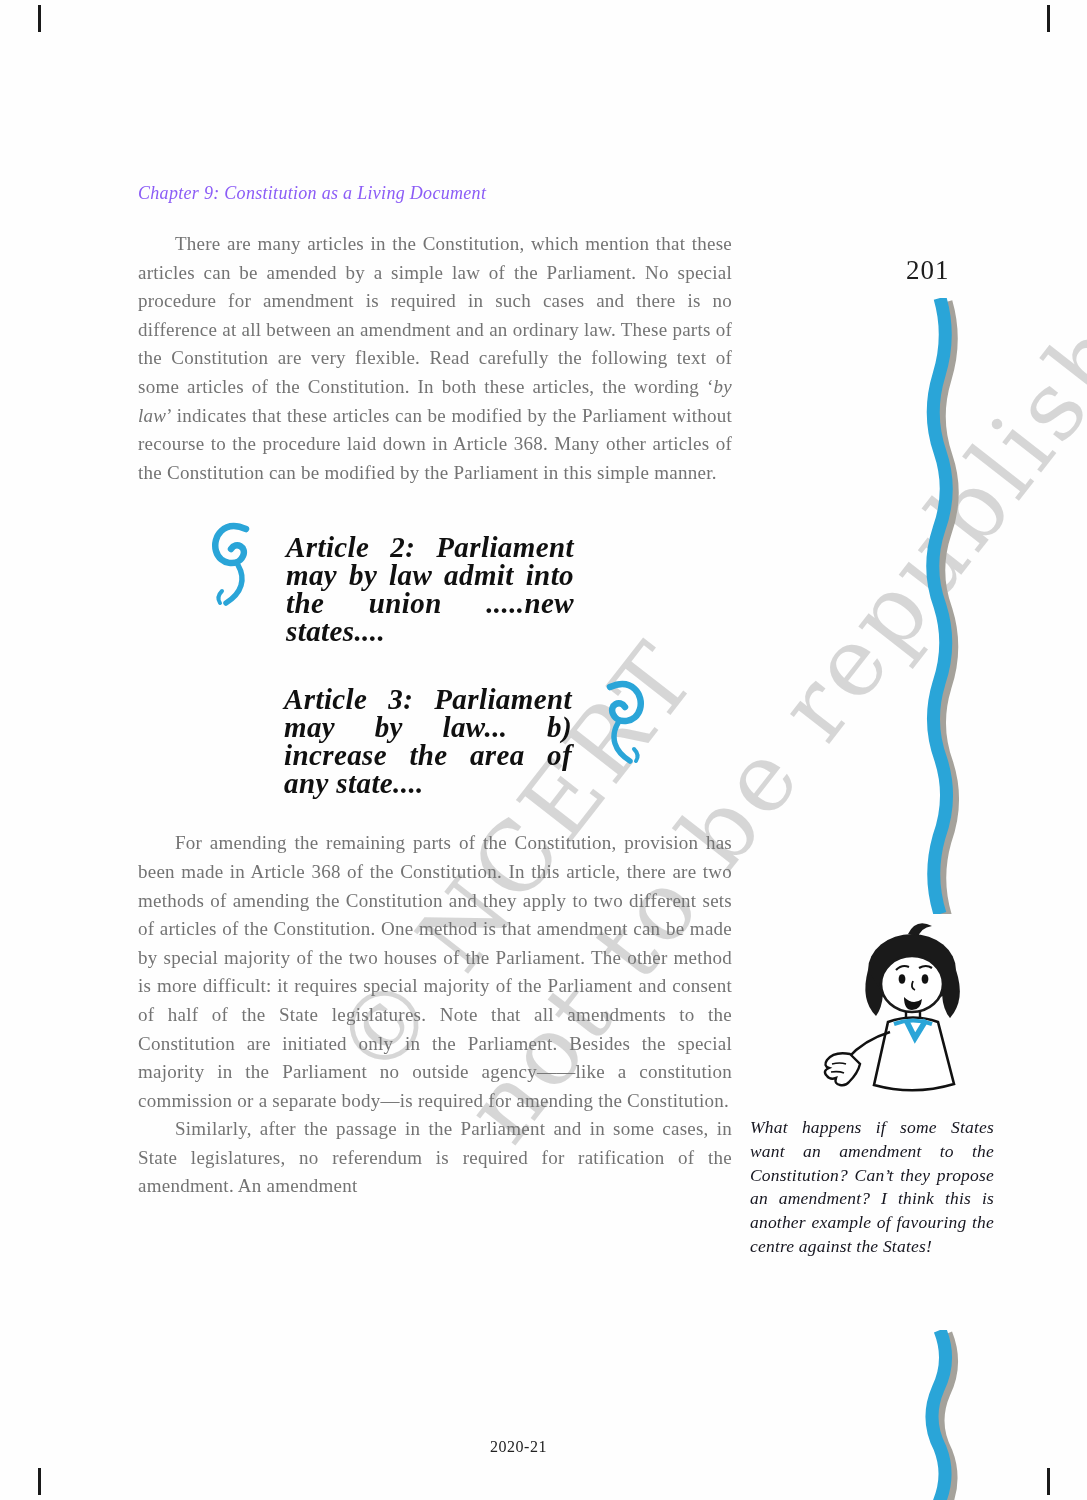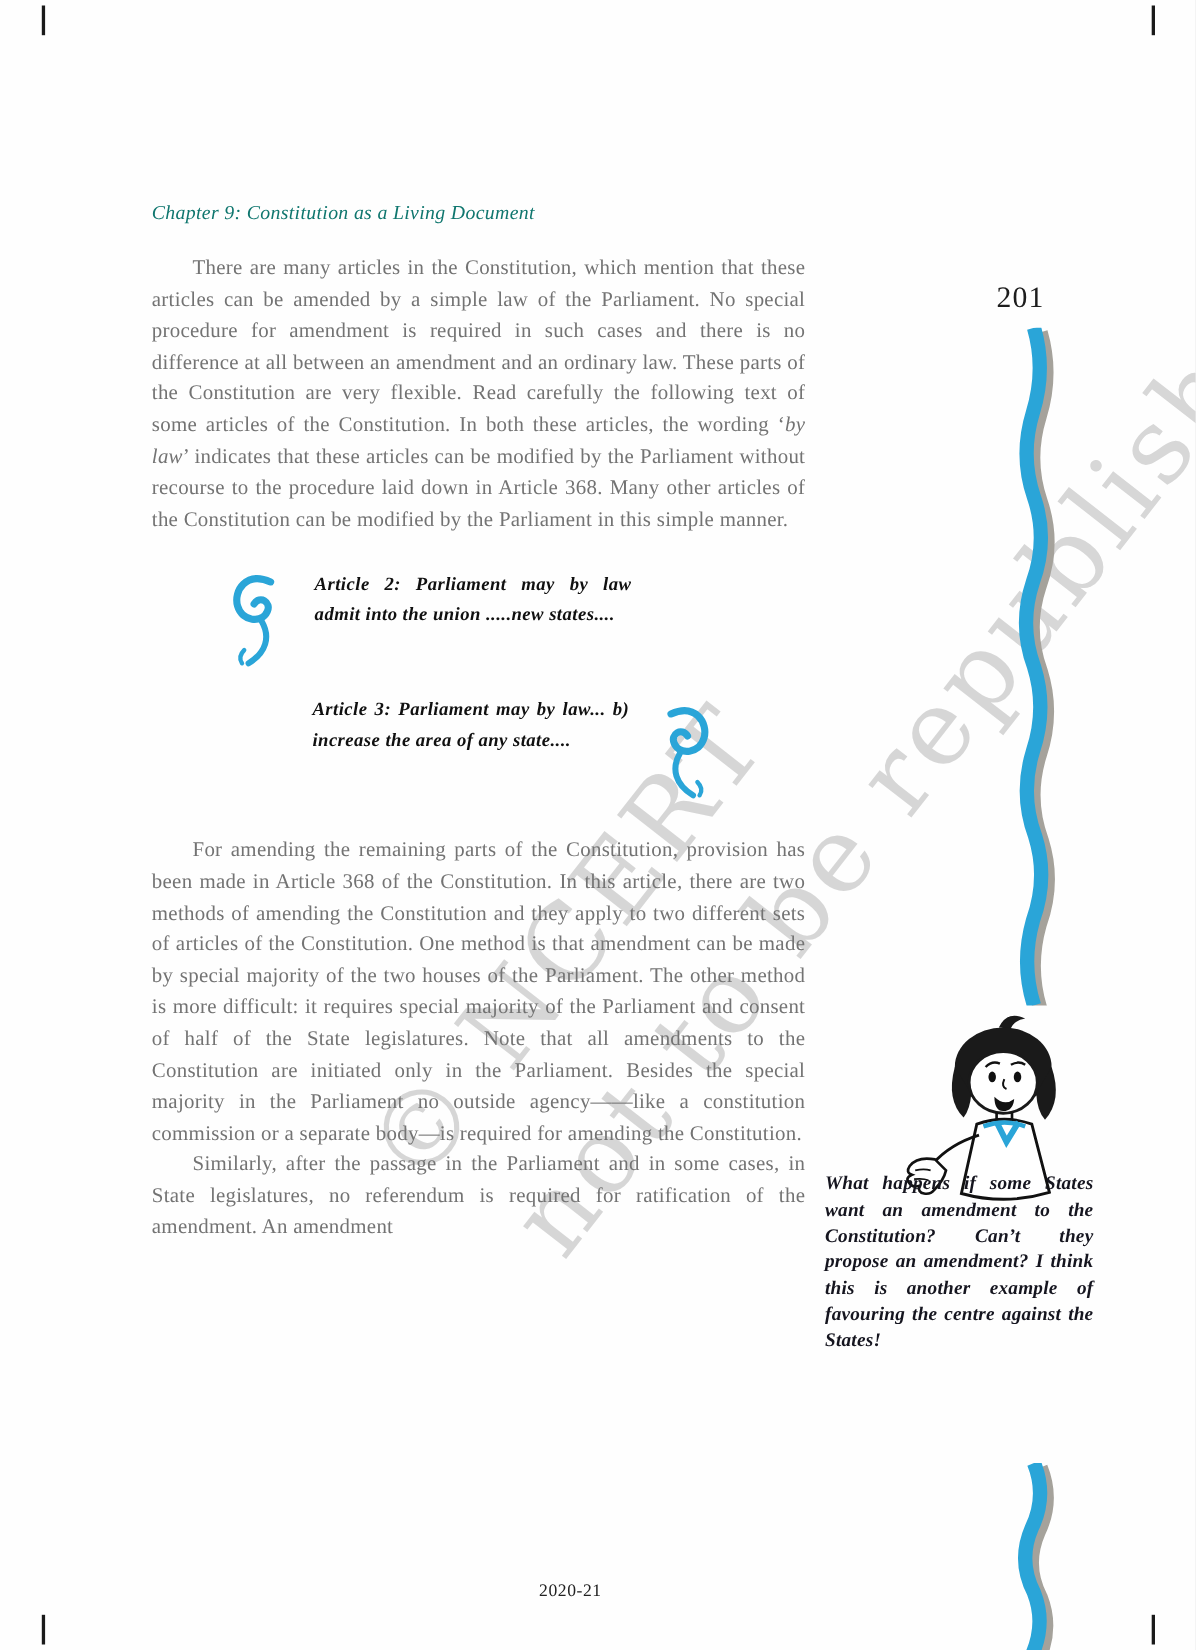--- a/index.html
+++ b/index.html
@@ -42,21 +42,21 @@
   }
   .watermark .wm2 { margin-left: 30px; }
 
   .chapter-header {
     position: absolute;
     left: 138px;
     top: 183px;
     font-style: italic;
     font-size: 18px;
     letter-spacing: 0.3px;
-    color: #0f766e;
+    color: #8b5cf6;
     z-index: 2;
     text-align: center;
   }
   .page-number {
     position: absolute;
     left: 906px;
     top: 255px;
     font-size: 27px;
     letter-spacing: 1px;
     color: #1d1d1d;
@@ -83,53 +83,53 @@
   .article-row {
     display: flex;
     align-items: flex-start;
   }
   .article-row.a2 { margin: 30px 0 10px 70px; }
   .article-row.a3 { margin: 24px 0 32px 146px; }
   .article-text {
     width: 288px;
     font-weight: bold;
     font-style: italic;
-    font-size: 17px;
+    font-size: 29px;
     line-height: 28px;
     letter-spacing: 0.4px;
     text-align: justify;
     color: #101010;
+    margin-top: 16px;
   }
   .ornament { flex: 0 0 auto; }
   .orn-left  { margin-right: 30px; margin-top: 4px; }
   .orn-right { margin-left: 28px; margin-top: 10px; transform: scaleX(-1); }
 
   .ribbon { position: absolute; z-index: 1; }
   .ribbon-top    { left: 920px; top: 298px; }
   .ribbon-bottom { left: 920px; top: 1330px; }
 
   .cartoon {
     position: absolute;
     left: 808px;
     top: 918px;
     z-index: 2;
   }
   .speech-text {
     position: absolute;
     left: 750px;
-    top: 1064px;
+    top: 1116px;
     width: 244px;
     font-style: italic;
     font-size: 17.5px;
     line-height: 23.8px;
     letter-spacing: 0.2px;
     text-align: justify;
     color: #15151f;
     z-index: 2;
-    font-weight: bold;
   }
   .footer {
     position: absolute;
     left: 0;
     top: 1438px;
     width: 1037px;
     text-align: center;
     font-size: 16px;
     letter-spacing: 0.5px;
     color: #222;

